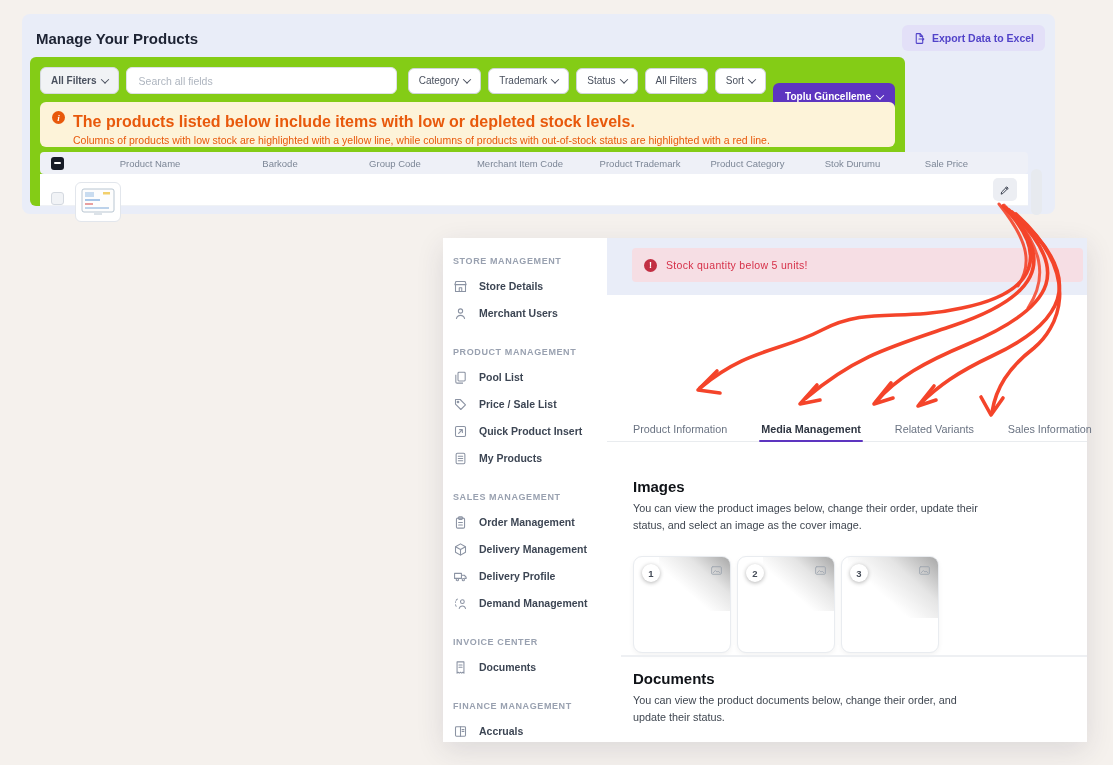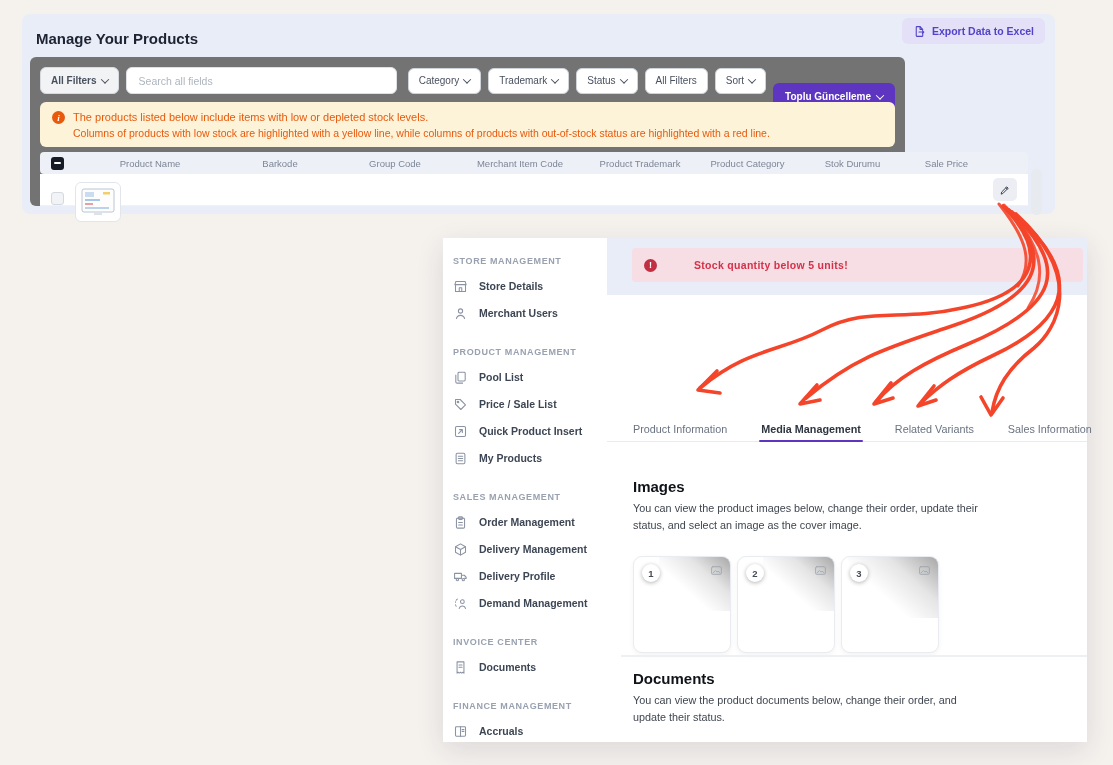--- a/index.html
+++ b/index.html
@@ -16,29 +16,29 @@
   
   .top-card{
     position:absolute; left:22px; top:14px; width:1033px; height:200px;
     background:#e9edf8; border-radius:8px;
   }
   .top-title{
     position:absolute; left:14px; top:16px;
     font-size:15px; font-weight:bold; color:#1d2333;
   }
   .export-btn{
-    position:absolute; right:10px; top:4px; height:26px;
+    position:absolute; right:10px; top:11px; height:26px;
     display:flex; align-items:center; gap:6px; padding:0 11px;
     background:#e3e0f8; border:none; border-radius:6px;
     color:#5243c9; font-size:10.5px; font-weight:bold; cursor:pointer;
     font-family:inherit;
   }
   .inner{
     position:absolute; left:8px; top:43px; width:875px; height:149px;
-    background:#737373; border-radius:6px;padding-left:20px;
+    background:#84cc16; border-radius:6px;padding-left:20px;
   }
   .search-row{
     position:absolute; left:10px; right:10px; top:10px; height:27px;
     display:flex; align-items:center; gap:7px;
   }
   .chip{
     height:27px; display:flex; align-items:center; gap:5px; padding:0 10px;
     background:#f1f3f5; border:1px solid #d7dbe0; border-radius:6px;
     font-size:10px; font-weight:bold; color:#49505e; cursor:pointer;
     white-space:nowrap; font-family:inherit;
@@ -68,21 +68,21 @@
     position:absolute; left:10px; right:10px; top:45px; height:45px;
     background:#fdf3d9; border-radius:6px; display:flex; gap:8px;
     padding:8px 12px; align-items:flex-start;
   }
   .winfo{
     width:13px; height:13px; border-radius:50%; background:#e8590c; flex:0 0 auto;
     color:#fff; font-size:9px; font-weight:bold; display:flex; align-items:center;
     justify-content:center; margin-top:1px;
   }
   .winfo::after{ content:"i"; font-family:"Liberation Serif", serif; font-style:italic; }
-  .w1{ font-size:11px; font-weight:normal; color:#e8590c; line-height:1.45; }
+  .w1{ font-size:16px; font-weight:bold; color:#e8590c; line-height:1.45; }
   .w2{ font-size:10.5px; color:#e8590c; line-height:1.45; }
 
   .thead{
     position:absolute; left:10px; top:95px; width:988px; height:22px;
     background:#eef0f7; border-radius:4px;
     display:grid; align-items:center;
     grid-template-columns:35px 150px 110px 120px 130px 110px 105px 105px 83px 1fr;
     font-size:9.5px; color:#7c8696;
   }
   .thead .th{ text-align:center; }
@@ -144,21 +144,21 @@
   .alert{
     position:absolute; left:25px; right:4px; top:10px; height:34px;
     background:#f6dee4; border-radius:4px; display:flex; align-items:center;
     gap:9px; padding:0 12px;
   }
   .ainfo{
     width:13px; height:13px; border-radius:50%; background:#c22f43; color:#fff;
     font-size:9px; font-weight:bold; display:flex; align-items:center; justify-content:center;
   }
   .ainfo::after{ content:"!"; }
-  .atext{ font-size:10.5px; font-weight:bold; color:#d63048; letter-spacing:.3px;margin-left:28px; }
+  .atext{ font-size:10.5px; font-weight:normal; color:#d63048; letter-spacing:.3px; }
 
   .tabs{
     position:absolute; left:0; right:0; top:179px; height:25px;
     border-bottom:1px solid #e9ecef; display:flex; gap:34px; padding-left:26px;
     align-items:flex-start;
   }
   .tab{ font-size:10.8px; color:#6a7382; cursor:pointer; white-space:nowrap;
     position:relative; height:100%; display:flex; align-items:center; }
   .tab.active{ color:#2f3642; font-weight:bold; }
   .tab.active::after{

